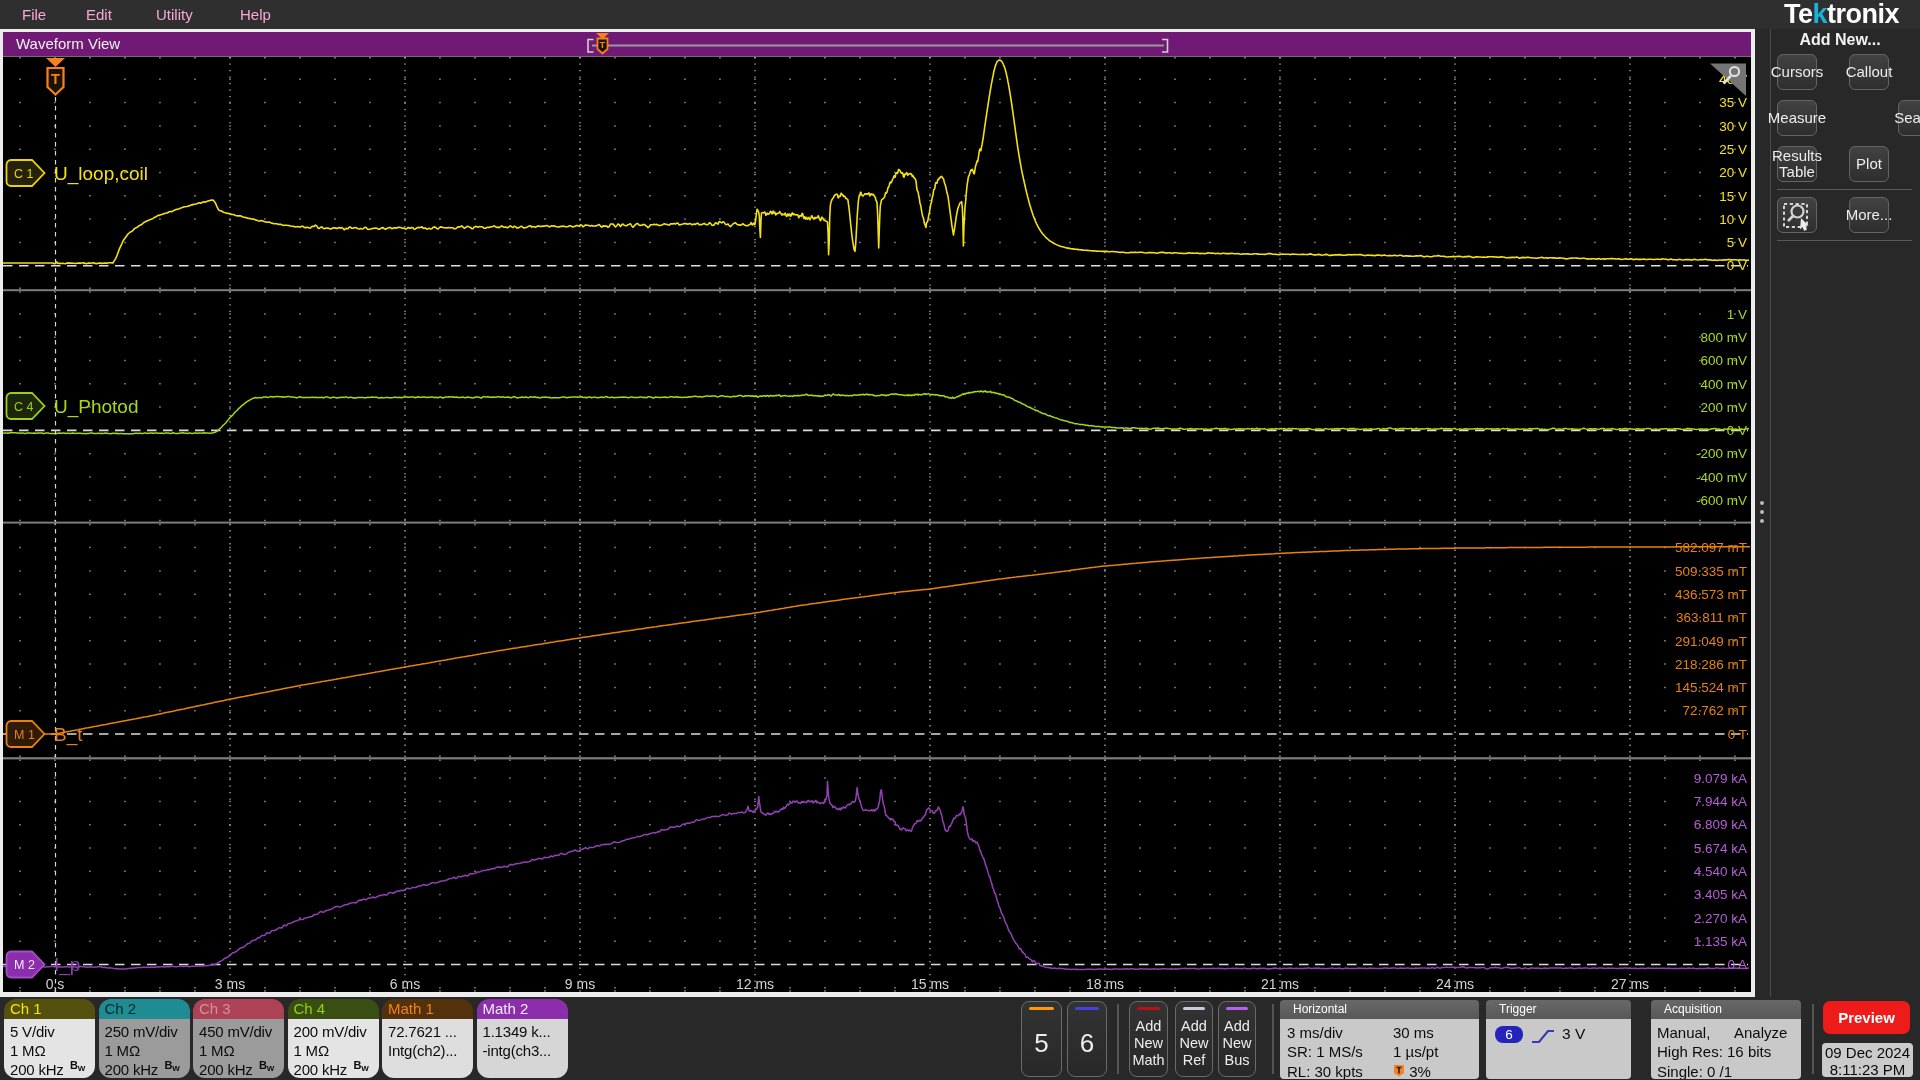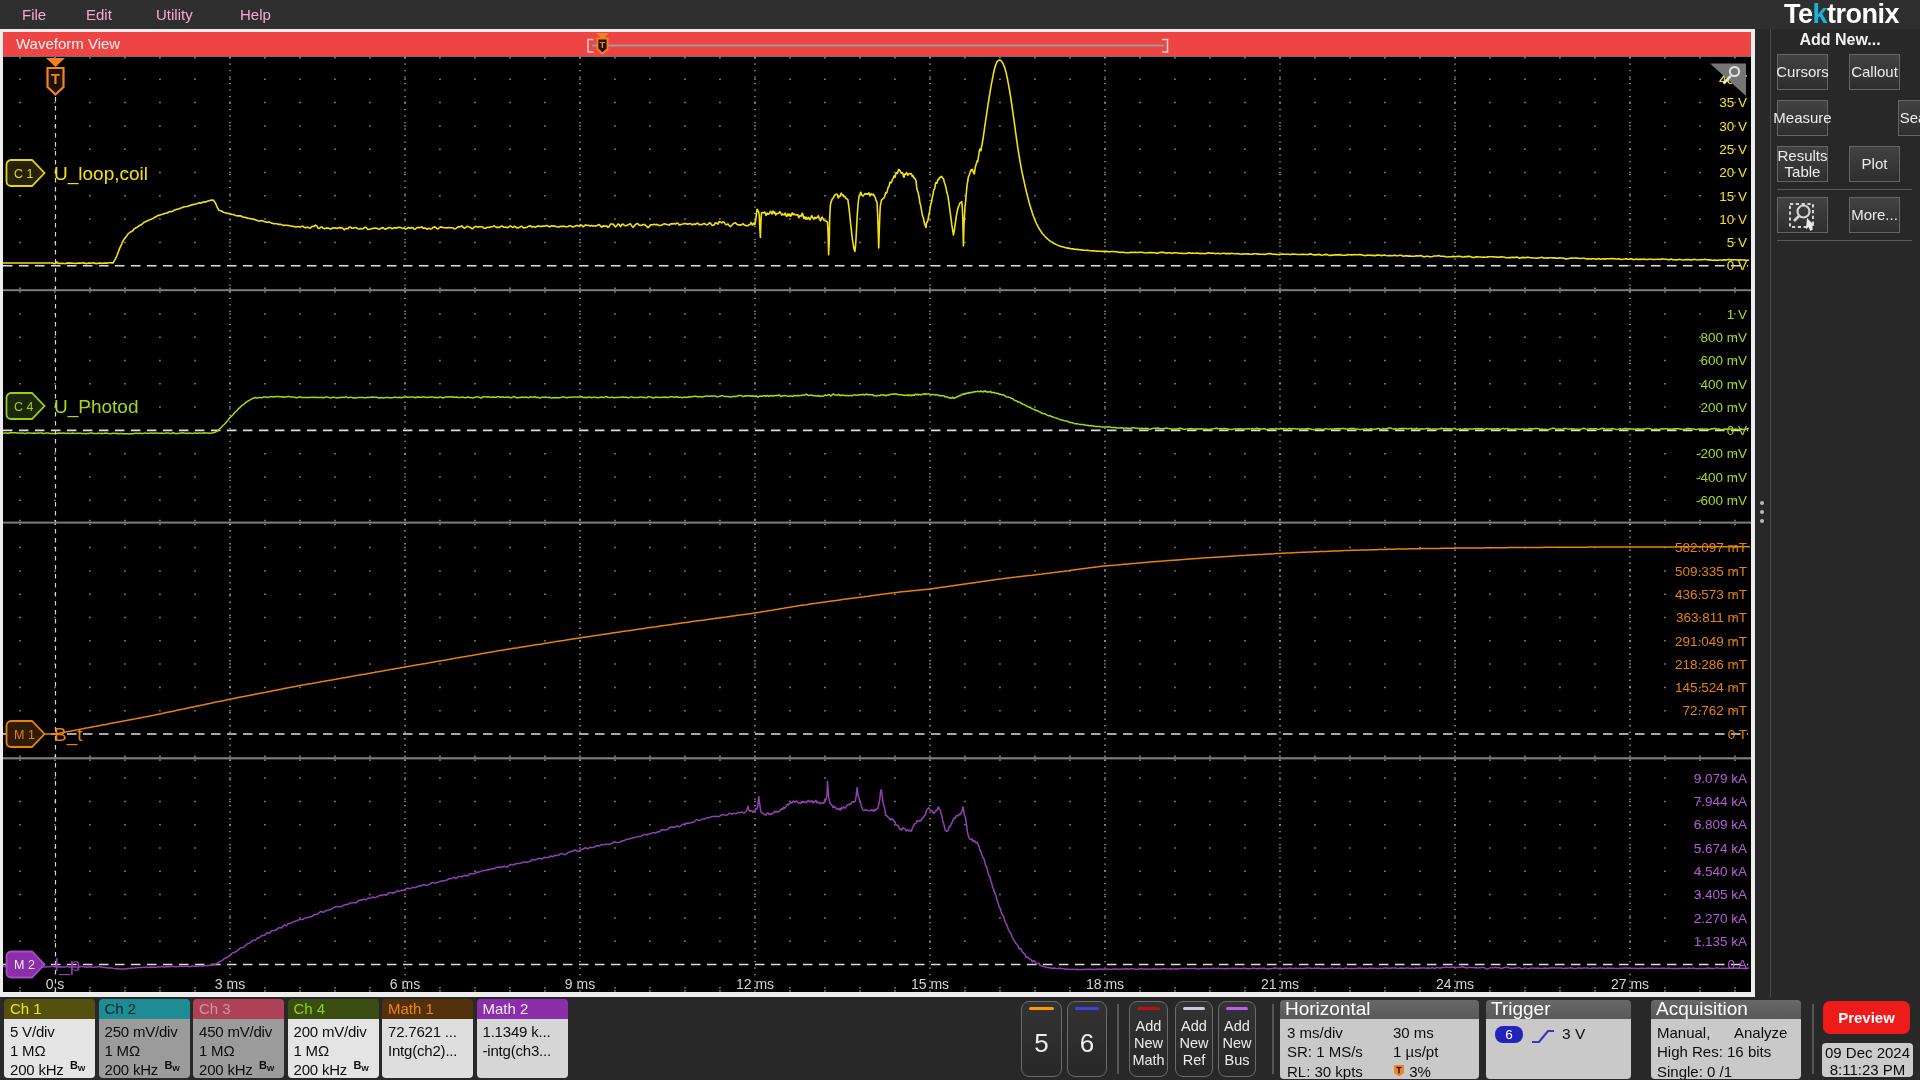--- a/index.html
+++ b/index.html
@@ -1,38 +1,38 @@
 <!DOCTYPE html>
 <html><head><meta charset="utf-8"><title>scope</title><style>
 *{margin:0;padding:0;box-sizing:border-box}
 html,body{width:1920px;height:1080px;overflow:hidden;background:#282828;font-family:"Liberation Sans",sans-serif}
 #menubar{position:absolute;left:0;top:0;width:1920px;height:29px;background:#2f2f2f}
 .mitem{position:absolute;top:6px;font-size:15px;color:#f9a8d4}
 #logo{position:absolute;left:1784px;top:-1px;font-size:27px;font-weight:bold;color:#fff;letter-spacing:-0.5px}
 #logo .k{color:#1ab2d8}
 #wfwin{position:absolute;left:0;top:29px;width:1755px;height:968px;border:3px solid #ededed;border-right-width:4px;border-bottom-width:5px;background:#000}
-#titlebar{position:absolute;left:0;top:0;width:1748px;height:40px;background:#ef4444;color:#f0f0f0}
+#titlebar{position:absolute;left:0;top:0;width:1748px;height:40px;background:#701a75;color:#f0f0f0}
 #titlebar .t{position:absolute;left:13px;top:3px;font-size:15px}
 #plotarea{position:absolute;left:0;top:24px;width:1748px;height:936px;background:#000}
 #sidegutter{position:absolute;left:1755px;top:29px;width:165px;height:968px;background:#282828}
 #sidediv{position:absolute;left:1770px;top:29px;width:1px;height:968px;background:#4a4a4a}
 .gripdot{position:absolute;width:4px;height:4px;border-radius:2px;background:#b8b8b8;left:1760px}
 #addnew{position:absolute;left:1772px;top:31px;width:136px;text-align:center;font-size:16px;font-weight:bold;color:#f2f2f2}
-.sbtn{position:absolute;width:51px;height:36px;background:linear-gradient(180deg,#424242,#2e2e2e);border:1px solid #646464;border-radius:0;color:#ececec;font-size:15px;display:flex;align-items:center;justify-content:center;text-align:center;line-height:16px}
+.sbtn{position:absolute;width:40px;height:36px;background:linear-gradient(180deg,#424242,#2e2e2e);border:1px solid #646464;border-radius:6px;color:#ececec;font-size:15px;display:flex;align-items:center;justify-content:center;text-align:center;line-height:16px}
 .sep{position:absolute;height:1px;background:#5a5a5a;left:1777px;width:135px}
-.badge{position:absolute;top:999px;width:91px;height:79px;border-radius:4px;overflow:hidden}
+.badge{position:absolute;top:999px;width:91px;height:79px;border-radius:12px;overflow:hidden}
 .bhead{height:19.5px;font-size:15px;padding-left:6px;line-height:19px}
 .bbody{height:59.5px;font-size:15px;color:#0c0c0c;padding:3px 0 6px 6px;line-height:19.4px;position:relative;letter-spacing:-0.2px}
 .bw{position:absolute;font-size:11px;font-weight:bold;color:#0c0c0c;top:37px;left:64px;background:inherit;padding-left:2px}
 .bw .w{font-size:8px;vertical-align:-2px}
 .nbtn{position:absolute;top:1001px;height:76px;background:linear-gradient(180deg,#333,#282828);border:1px solid #6a6a6a;border-radius:8px;color:#ededed;text-align:center}
 .nline{position:absolute;top:5px;left:7px;right:7px;height:3px;border-radius:2px}
 .vdiv{position:absolute;width:2px;background:#555;top:1004px;height:70px}
 .panel{position:absolute;top:1000px;height:79px;border-radius:4px;overflow:hidden}
-.phead{height:18.5px;background:linear-gradient(180deg,#686868,#585858);color:#fff;font-size:19px;padding-left:5px;line-height:18px}
+.phead{height:18.5px;background:linear-gradient(180deg,#686868,#585858);color:#fff;font-size:12px;padding-left:13px;line-height:18px}
 .pbody{height:60.5px;background:#c9c9c9;color:#0c0c0c;font-size:15px;position:relative}
 .ptxt{position:absolute;white-space:nowrap}
 #preview{position:absolute;left:1823px;top:1001px;width:87px;height:33px;background:#ee1b1b;border-radius:7px;color:#fff;font-weight:bold;font-size:15px;text-align:center;line-height:33px}
 #dtime{position:absolute;left:1822px;top:1043px;width:91px;height:34px;background:#cbcbcb;border-radius:4px;color:#0a0a0a;font-size:15px;text-align:center;line-height:17px;padding-top:1px}
 </style></head><body>
 <div id="menubar">
 <div class="mitem" style="left:22px">File</div>
 <div class="mitem" style="left:86px">Edit</div>
 <div class="mitem" style="left:156px">Utility</div>
 <div class="mitem" style="left:240px">Help</div>

